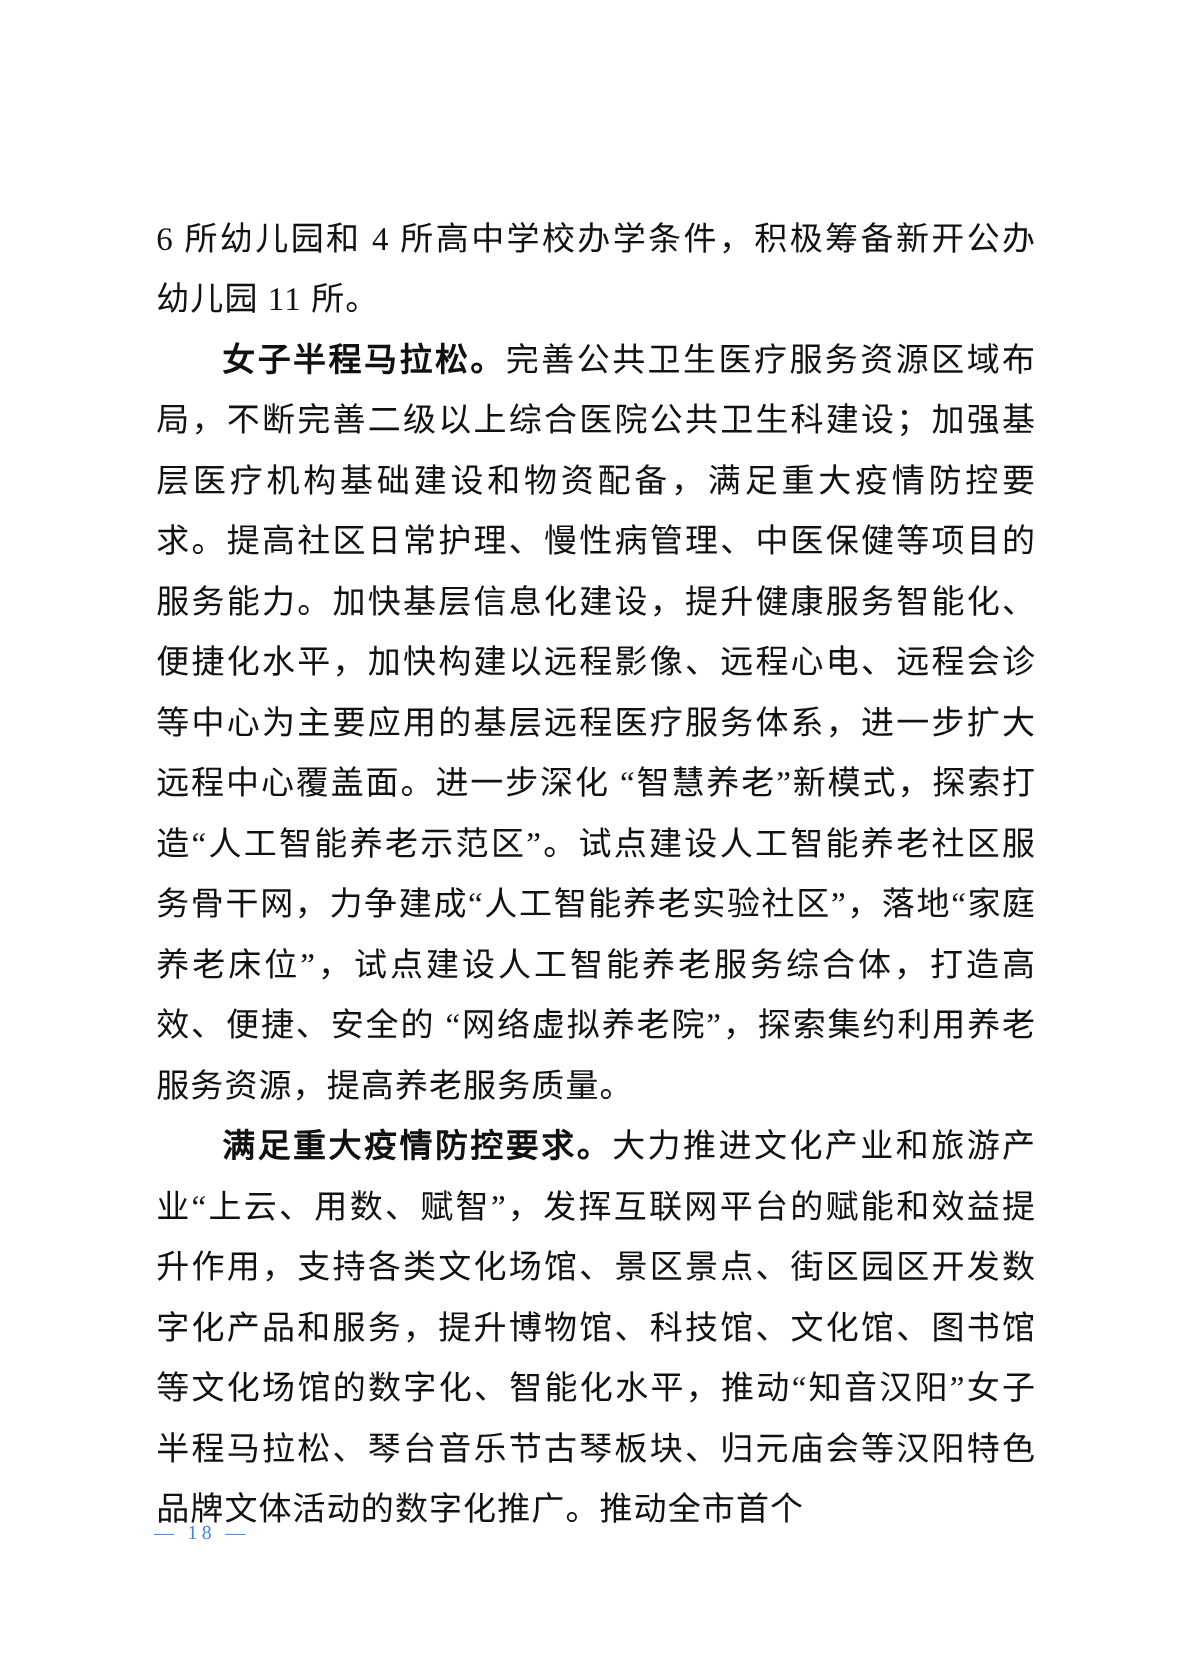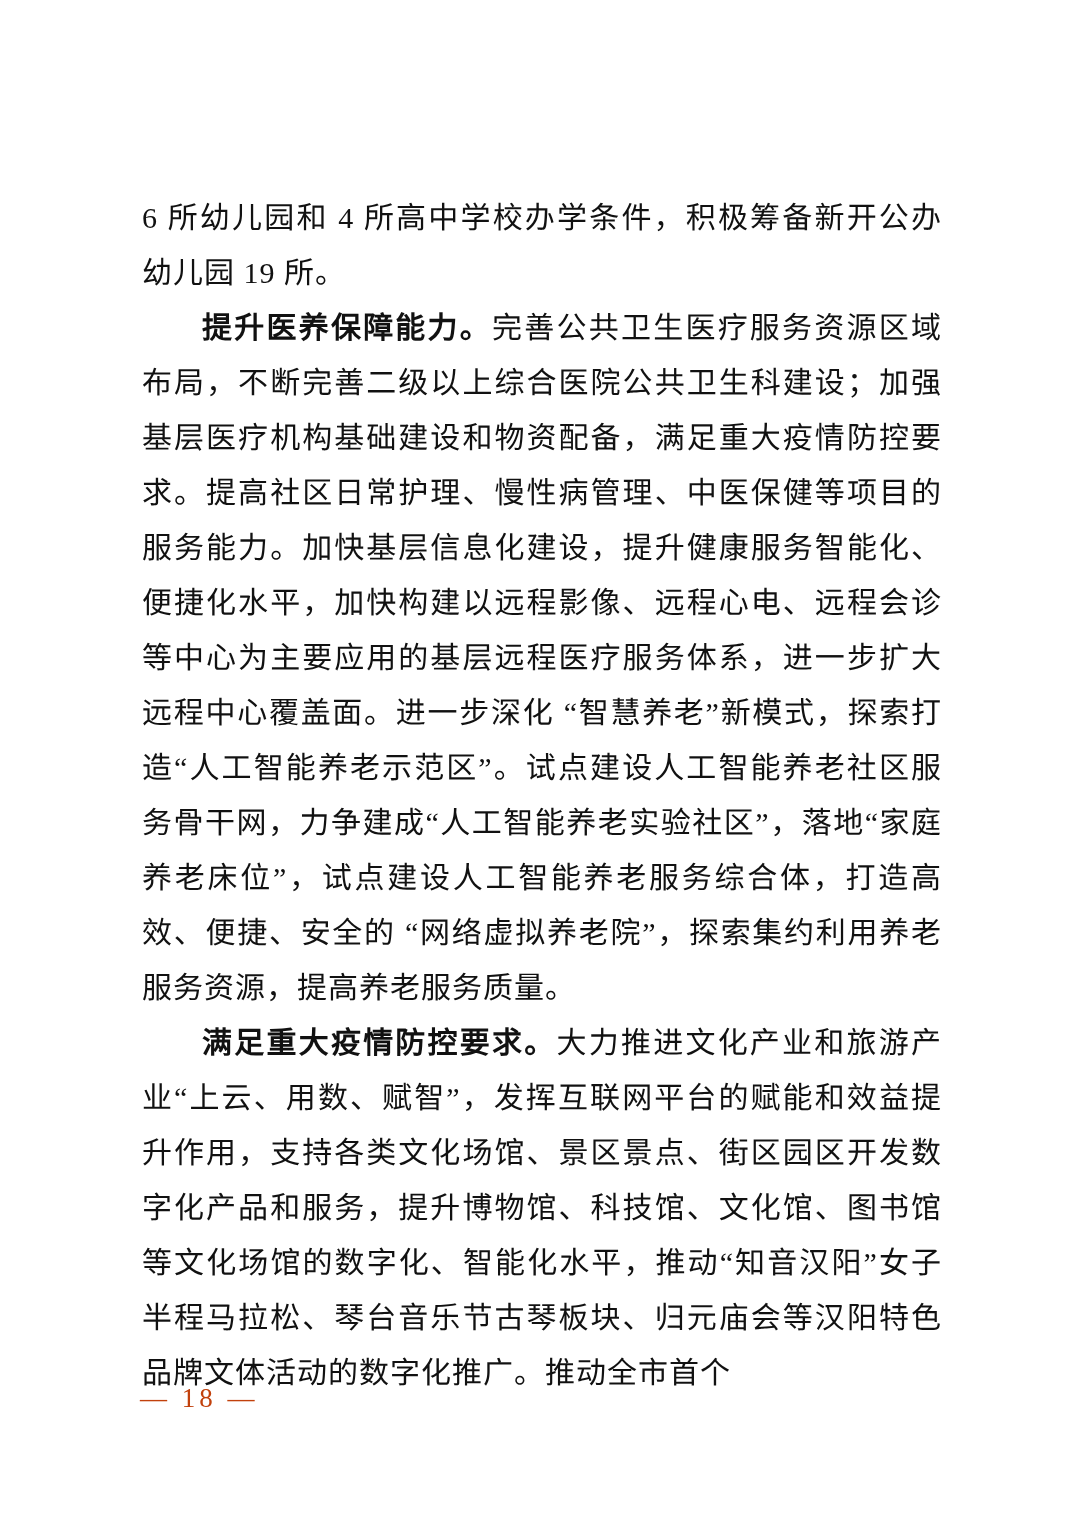--- a/index.html
+++ b/index.html
@@ -36,36 +36,36 @@
   .text-block p.indent {
     text-indent: 2em;
   }
   .para-lead {
     font-weight: bold;
   }
   .page-footer {
     position: absolute;
     left: 140px;
     top: 1383px;
-    font-size: 27px;
+    font-size: 18px;
     letter-spacing: 4px;
-    color: #c2410c;
+    color: #3b82f6;
     font-family: "Liberation Serif", "DejaVu Serif", serif;
   }
 </style>
 </head>
 <body>
 
 <div class="page">
 
   <div class="text-block">
 
-    <p><span>6 所幼儿园和 4 所高中学校办学条件，积极筹备新开公办幼儿园 19 所。</span></p>
+    <p><span>6 所幼儿园和 4 所高中学校办学条件，积极筹备新开公办幼儿园 11 所。</span></p>
 
-    <p class="indent"><span class="para-lead">提升医养保障能力。</span><span>完善公共卫生医疗服务资源区域布局，不断完善二级以上综合医院公共卫生科建设；加强基层医疗机构基础建设和物资配备，满足重大疫情防控要求。提高社区日常护理、慢性病管理、中医保健等项目的服务能力。加快基层信息化建设，提升健康服务智能化、便捷化水平，加快构建以远程影像、远程心电、远程会诊等中心为主要应用的基层远程医疗服务体系，进一步扩大远程中心覆盖面。进一步深化 “智慧养老”新模式，探索打造“人工智能养老示范区”。试点建设人工智能养老社区服务骨干网，力争建成“人工智能养老实验社区”，落地“家庭养老床位”，试点建设人工智能养老服务综合体，打造高效、便捷、安全的 “网络虚拟养老院”，探索集约利用养老服务资源，提高养老服务质量。</span></p>
+    <p class="indent"><span class="para-lead">女子半程马拉松。</span><span>完善公共卫生医疗服务资源区域布局，不断完善二级以上综合医院公共卫生科建设；加强基层医疗机构基础建设和物资配备，满足重大疫情防控要求。提高社区日常护理、慢性病管理、中医保健等项目的服务能力。加快基层信息化建设，提升健康服务智能化、便捷化水平，加快构建以远程影像、远程心电、远程会诊等中心为主要应用的基层远程医疗服务体系，进一步扩大远程中心覆盖面。进一步深化 “智慧养老”新模式，探索打造“人工智能养老示范区”。试点建设人工智能养老社区服务骨干网，力争建成“人工智能养老实验社区”，落地“家庭养老床位”，试点建设人工智能养老服务综合体，打造高效、便捷、安全的 “网络虚拟养老院”，探索集约利用养老服务资源，提高养老服务质量。</span></p>
 
     <p class="indent"><span class="para-lead">满足重大疫情防控要求。</span><span>大力推进文化产业和旅游产业“上云、用数、赋智”，发挥互联网平台的赋能和效益提升作用，支持各类文化场馆、景区景点、街区园区开发数字化产品和服务，提升博物馆、科技馆、文化馆、图书馆等文化场馆的数字化、智能化水平，推动“知音汉阳”女子半程马拉松、琴台音乐节古琴板块、归元庙会等汉阳特色品牌文体活动的数字化推广。推动全市首个</span></p>
 
   </div>
 
   <div class="page-footer">— 18 —</div>
 
 </div>
 
 </body></html>

